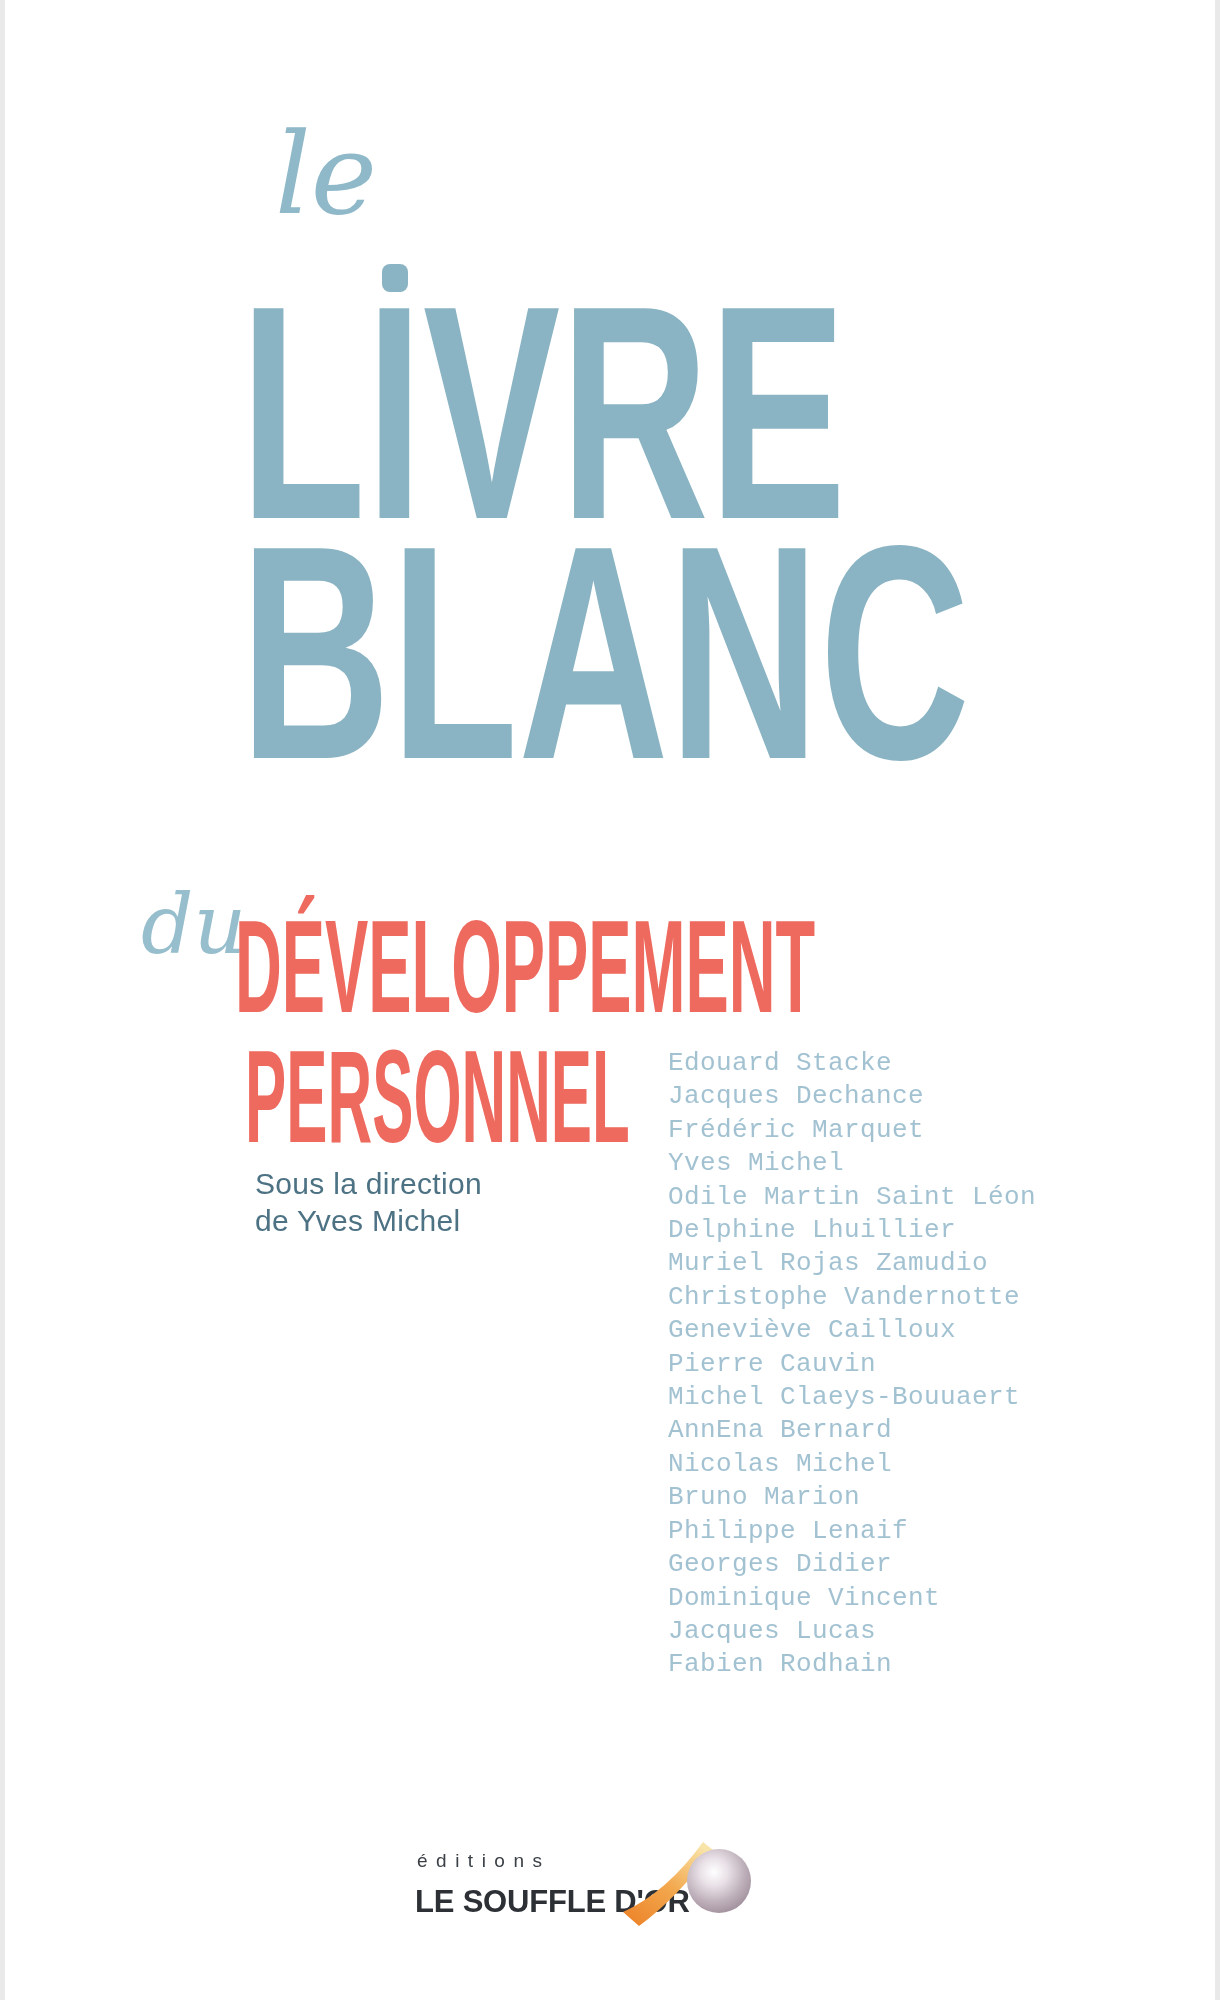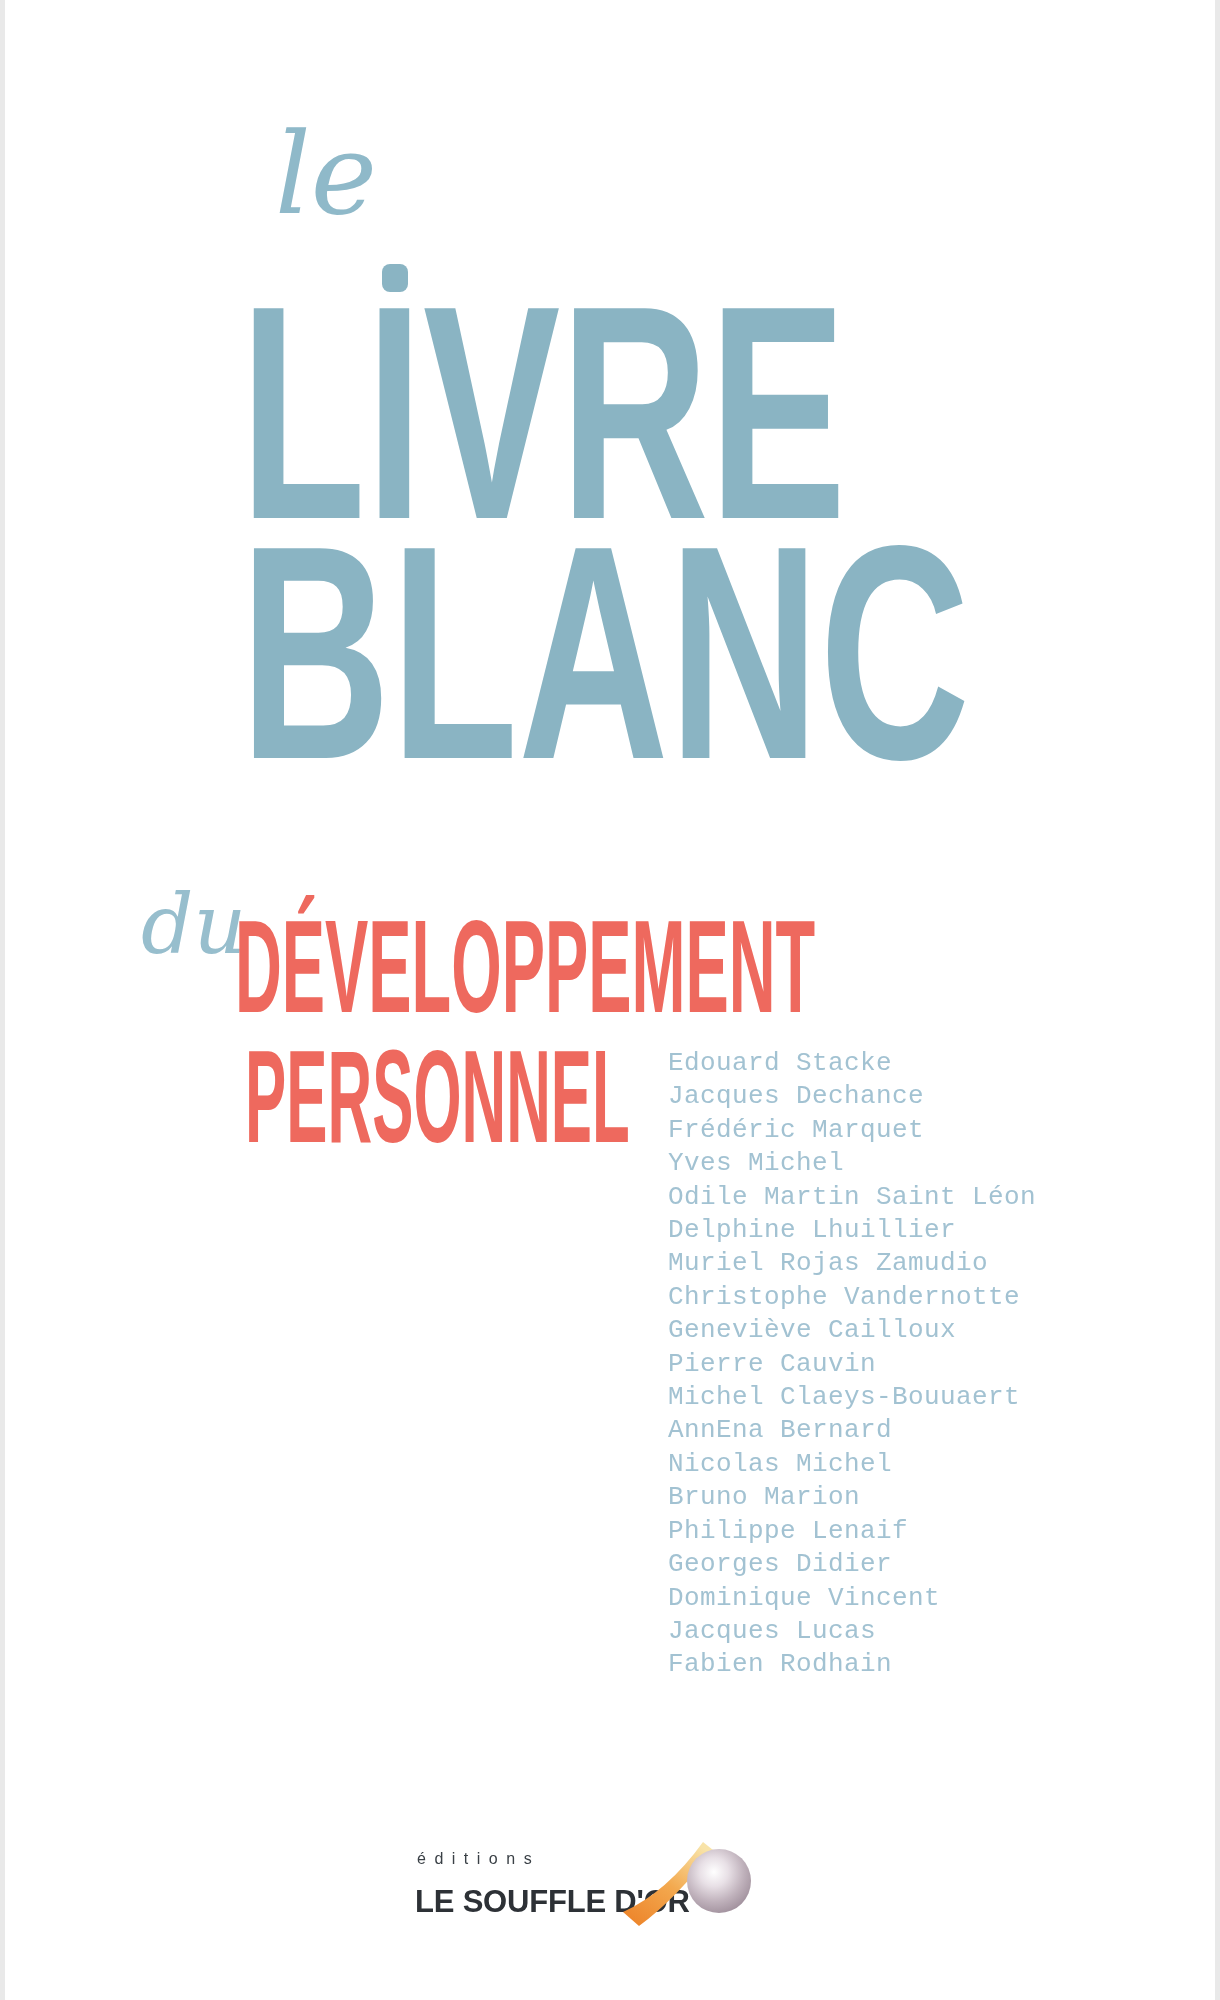--- a/index.html
+++ b/index.html
@@ -61,21 +61,21 @@
   .authors{
     position:absolute;left:663px;top:1047px;
     font-size:26px;line-height:33.4px;
     color:#a2c2d2;letter-spacing:0.4px;
     white-space:nowrap;
     font-family:Liberation Mono, monospace;
   }
   
   .editions{
     position:absolute;left:412px;top:1850px;
-    font-size:16px;letter-spacing:8.5px;
+    font-size:19px;letter-spacing:8.5px;
     color:#3a4046;
   }
   .pubname{
     position:absolute;left:410px;top:1884px;
     font-size:31px;font-weight:bold;letter-spacing:-0.2px;
     color:#2d3136;
   }
   .logo-svg{
     position:absolute;left:612px;top:1836px;width:140px;height:92px;
   }
@@ -91,20 +91,24 @@
   <div class="i-dot"></div>
 
   <div class="bigline line-blanc">BLANC</div>
 
   <div class="script script-du">du</div>
 
   <div class="bigline line-dev">DÉVELOPPEMENT</div>
 
   <div class="bigline line-pers">PERSONNEL</div>
 
+  <div class="direction">
+    <div>Sous la direction</div>
+    <div>de Yves Michel</div>
+  </div>
 
   <div class="authors">
       <div>Edouard Stacke</div>
       <div>Jacques Dechance</div>
       <div>Frédéric Marquet</div>
       <div>Yves Michel</div>
       <div>Odile Martin Saint Léon</div>
       <div>Delphine Lhuillier</div>
       <div>Muriel Rojas Zamudio</div>
       <div>Christophe Vandernotte</div>

